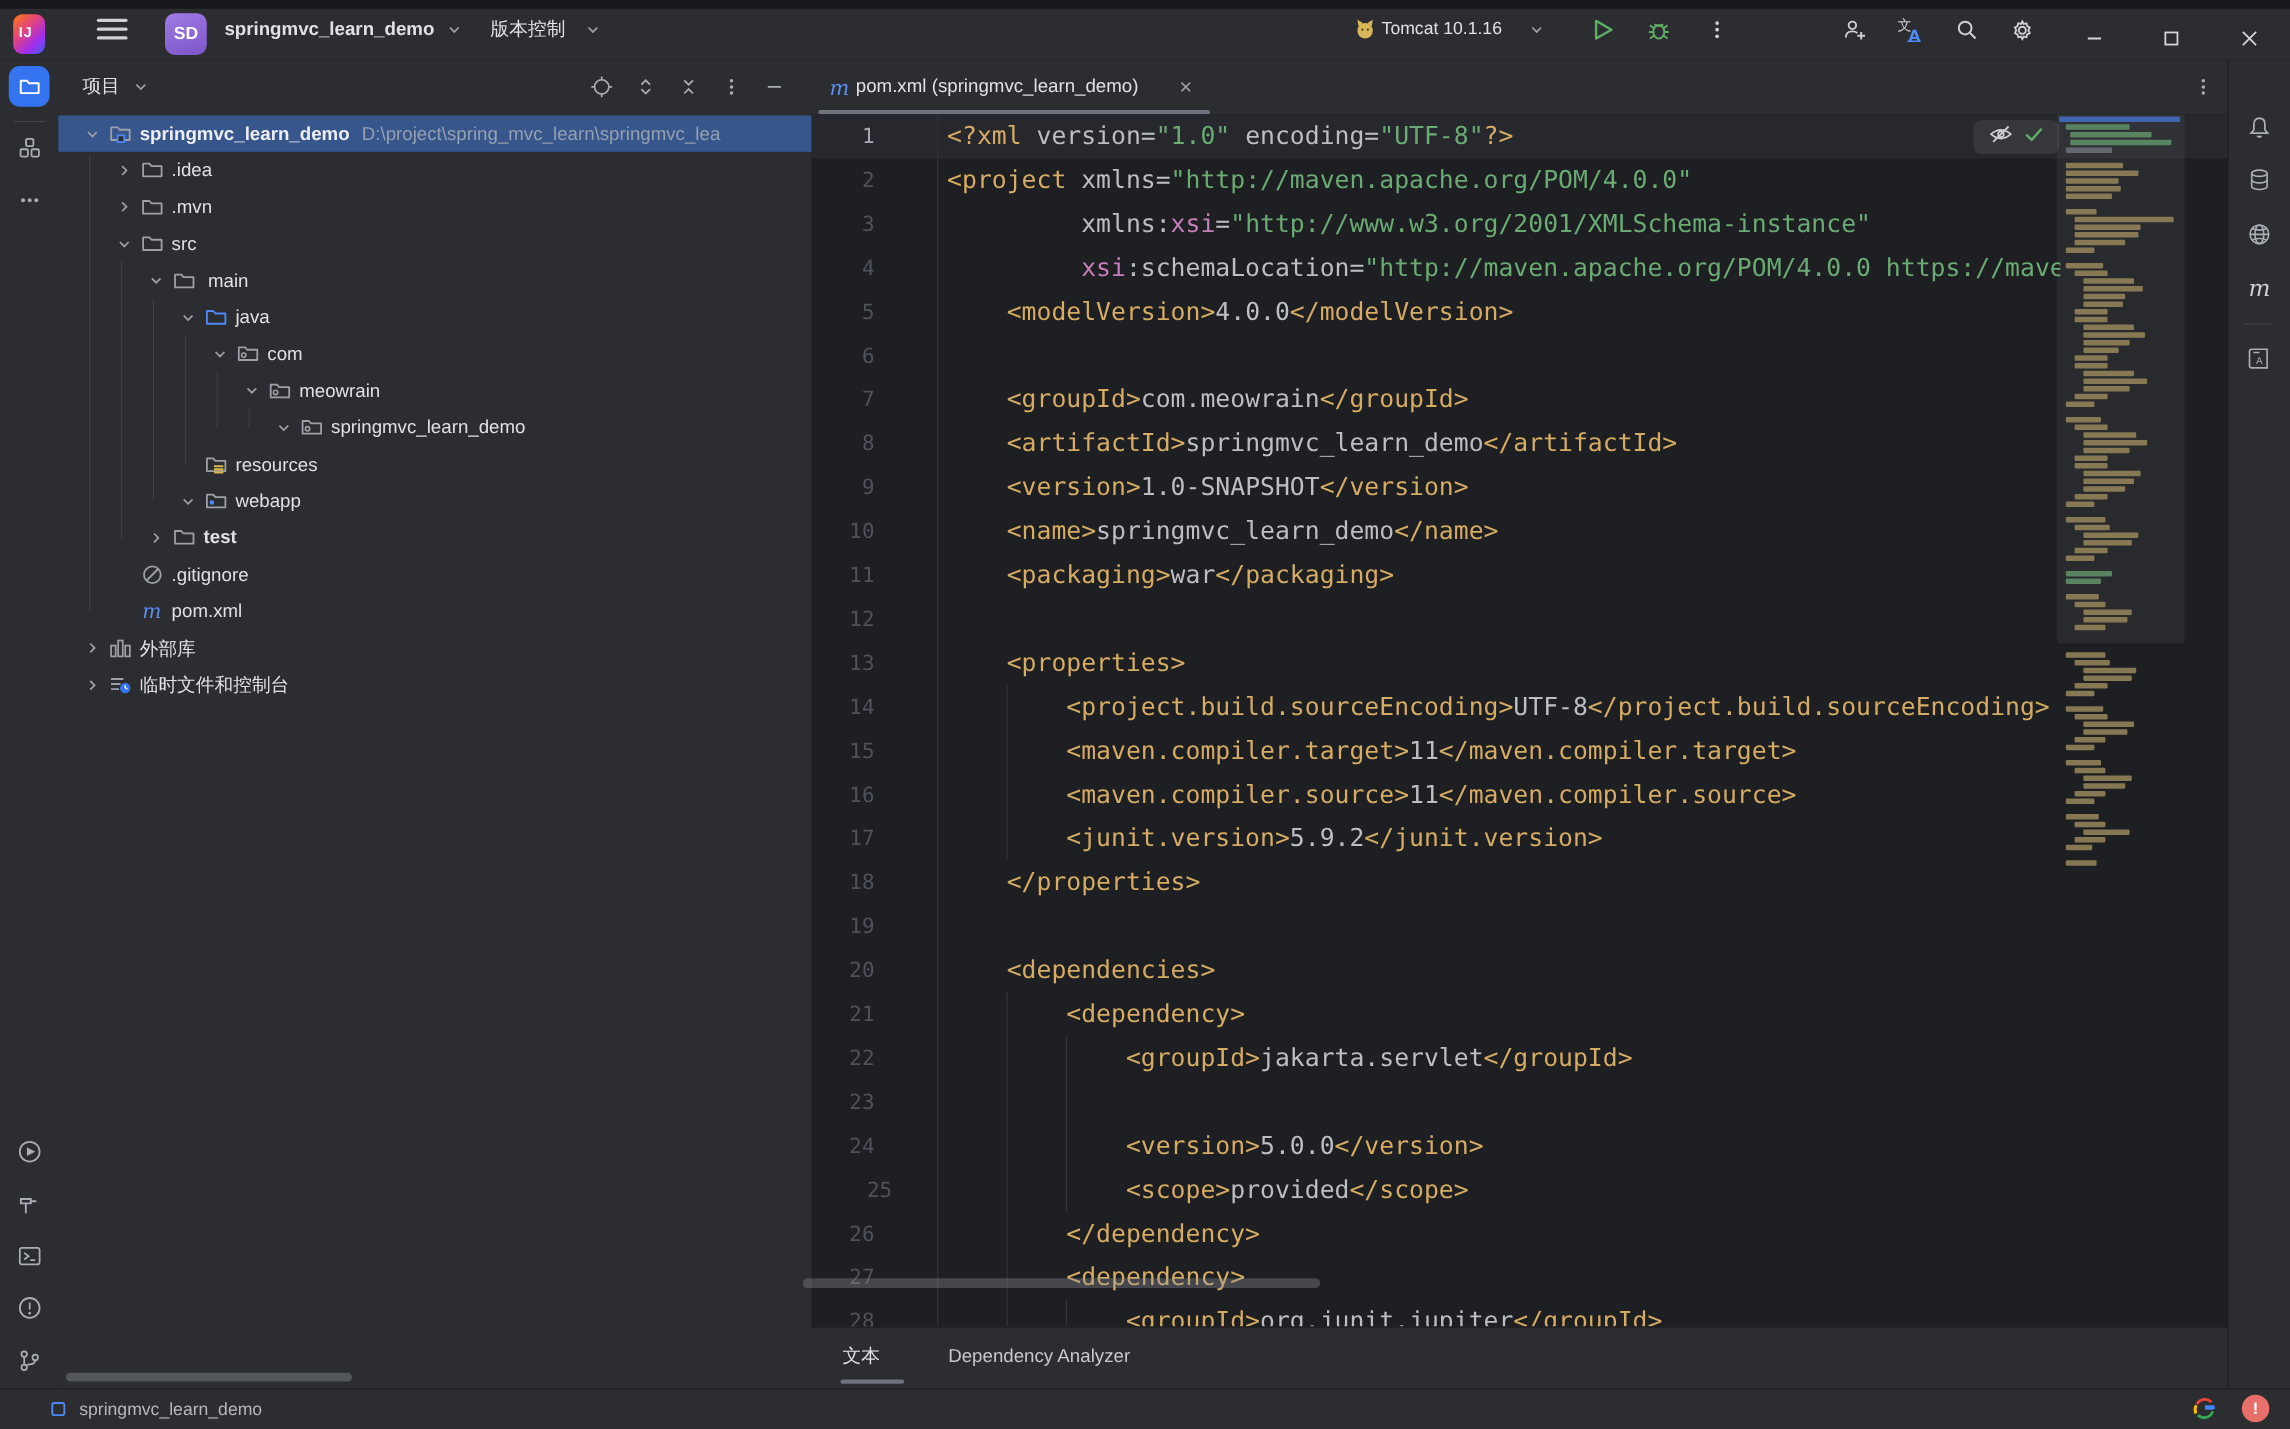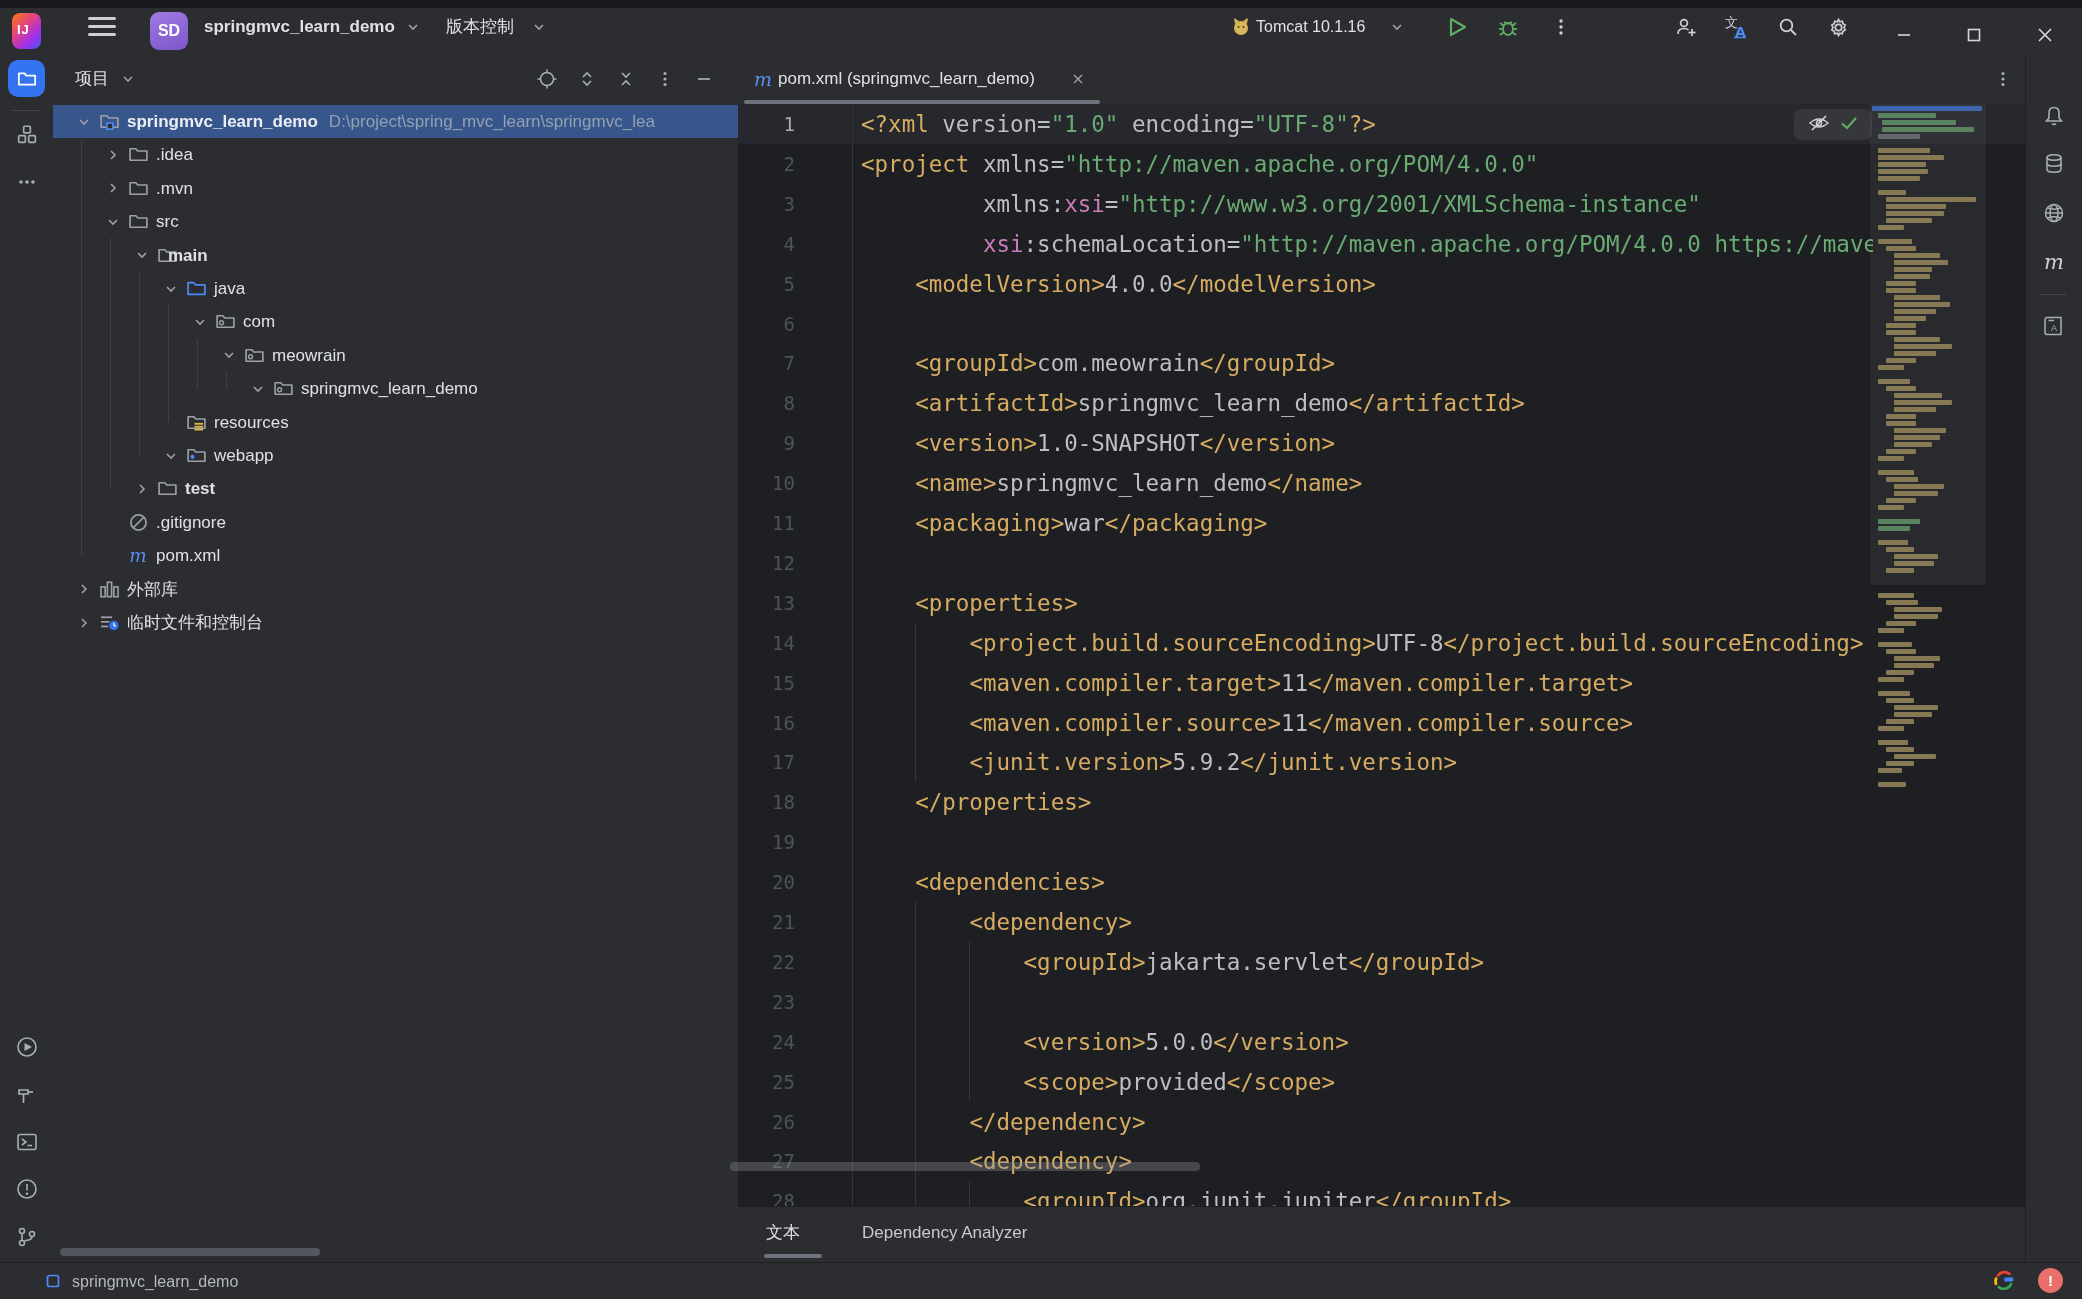--- a/index.html
+++ b/index.html
@@ -348,21 +348,21 @@
         <span class="chev" style="left: 78px;">
           <svg width="16" height="16" viewBox="0 0 16 16">
             <polyline points="4,6 8,10 12,6" fill="none" stroke="#9da0a8" stroke-width="1.6"></polyline>
           </svg>
         </span>
         <span class="ticon" style="left: 104px;">
           <svg width="21" height="21" viewBox="0 0 16 16">
             <path d="M1.6 3.6h4.4l1.4 1.7h7v7.1h-12.8z" fill="none" stroke="#9da0a8" stroke-width="1.25" stroke-linejoin="round"></path>
           </svg>
         </span>
-        <span class="tlabel" style="left: 115px; font-weight: bold;">main</span>
+        <span class="tlabel" style="left: 136px;">main</span>
       </div>
       <div class="trow" style="top: 167px;">
         <span class="chev" style="left: 107px;">
           <svg width="16" height="16" viewBox="0 0 16 16">
             <polyline points="4,6 8,10 12,6" fill="none" stroke="#9da0a8" stroke-width="1.6"></polyline>
           </svg>
         </span>
         <span class="ticon" style="left: 133px;">
           <svg width="21" height="21" viewBox="0 0 16 16">
             <path d="M1.6 3.6h4.4l1.4 1.7h7v7.1h-12.8z" fill="none" stroke="#4d8af8" stroke-width="1.3" stroke-linejoin="round"></path>
@@ -555,21 +555,21 @@
       <div class="gutter-num" style="left: 700px; top: 662.6px;">15</div>
       <div class="gutter-num" style="left: 700px; top: 702.5px;">16</div>
       <div class="gutter-num" style="left: 700px; top: 742.4px;">17</div>
       <div class="gutter-num" style="left: 700px; top: 782.3px;">18</div>
       <div class="gutter-num" style="left: 700px; top: 822.2px;">19</div>
       <div class="gutter-num" style="left: 700px; top: 862.1px;">20</div>
       <div class="gutter-num" style="left: 700px; top: 902px;">21</div>
       <div class="gutter-num" style="left: 700px; top: 941.9px;">22</div>
       <div class="gutter-num" style="left: 700px; top: 981.8px;">23</div>
       <div class="gutter-num" style="left: 700px; top: 1021.7px;">24</div>
-      <div class="gutter-num" style="left: 700px; top: 1061.6px;">25</div>
+      <div class="gutter-num" style="left: 716px; top: 1061.6px;">25</div>
       <div class="gutter-num" style="left: 700px; top: 1101.5px;">26</div>
       <div class="gutter-num" style="left: 700px; top: 1141.4px;">27</div>
       <div class="gutter-num" style="left: 700px; top: 1181.3px;">28</div>
     </div>
   <div class="abs codewrap" id="code">
       <div class="cline" style="top: 0px;"><span class="cg-t">&lt;?xml </span><span class="cg-p">version=</span><span class="cg-s">"1.0"</span><span class="cg-p"> encoding=</span><span class="cg-s">"UTF-8"</span><span class="cg-t">?&gt;</span></div>
       <div class="cline" style="top: 39.9px;"><span class="cg-t">&lt;project </span><span class="cg-p">xmlns=</span><span class="cg-s">"http://maven.apache.org/POM/4.0.0"</span></div>
       <div class="cline" style="top: 79.8px;"><span class="cg-p">         xmlns:</span><span class="cg-n">xsi</span><span class="cg-p">=</span><span class="cg-s">"http://www.w3.org/2001/XMLSchema-instance"</span></div>
       <div class="cline" style="top: 119.7px;"><span class="cg-p">         </span><span class="cg-n">xsi</span><span class="cg-p">:schemaLocation=</span><span class="cg-s">"http://maven.apache.org/POM/4.0.0 https://maven.apache.org/xsd/maven-4.0.0.xsd"</span></div>
       <div class="cline" style="top: 159.6px;"><span class="cg-p">    </span><span class="cg-t">&lt;modelVersion&gt;</span><span class="cg-p">4.0.0</span><span class="cg-t">&lt;/modelVersion&gt;</span></div>

